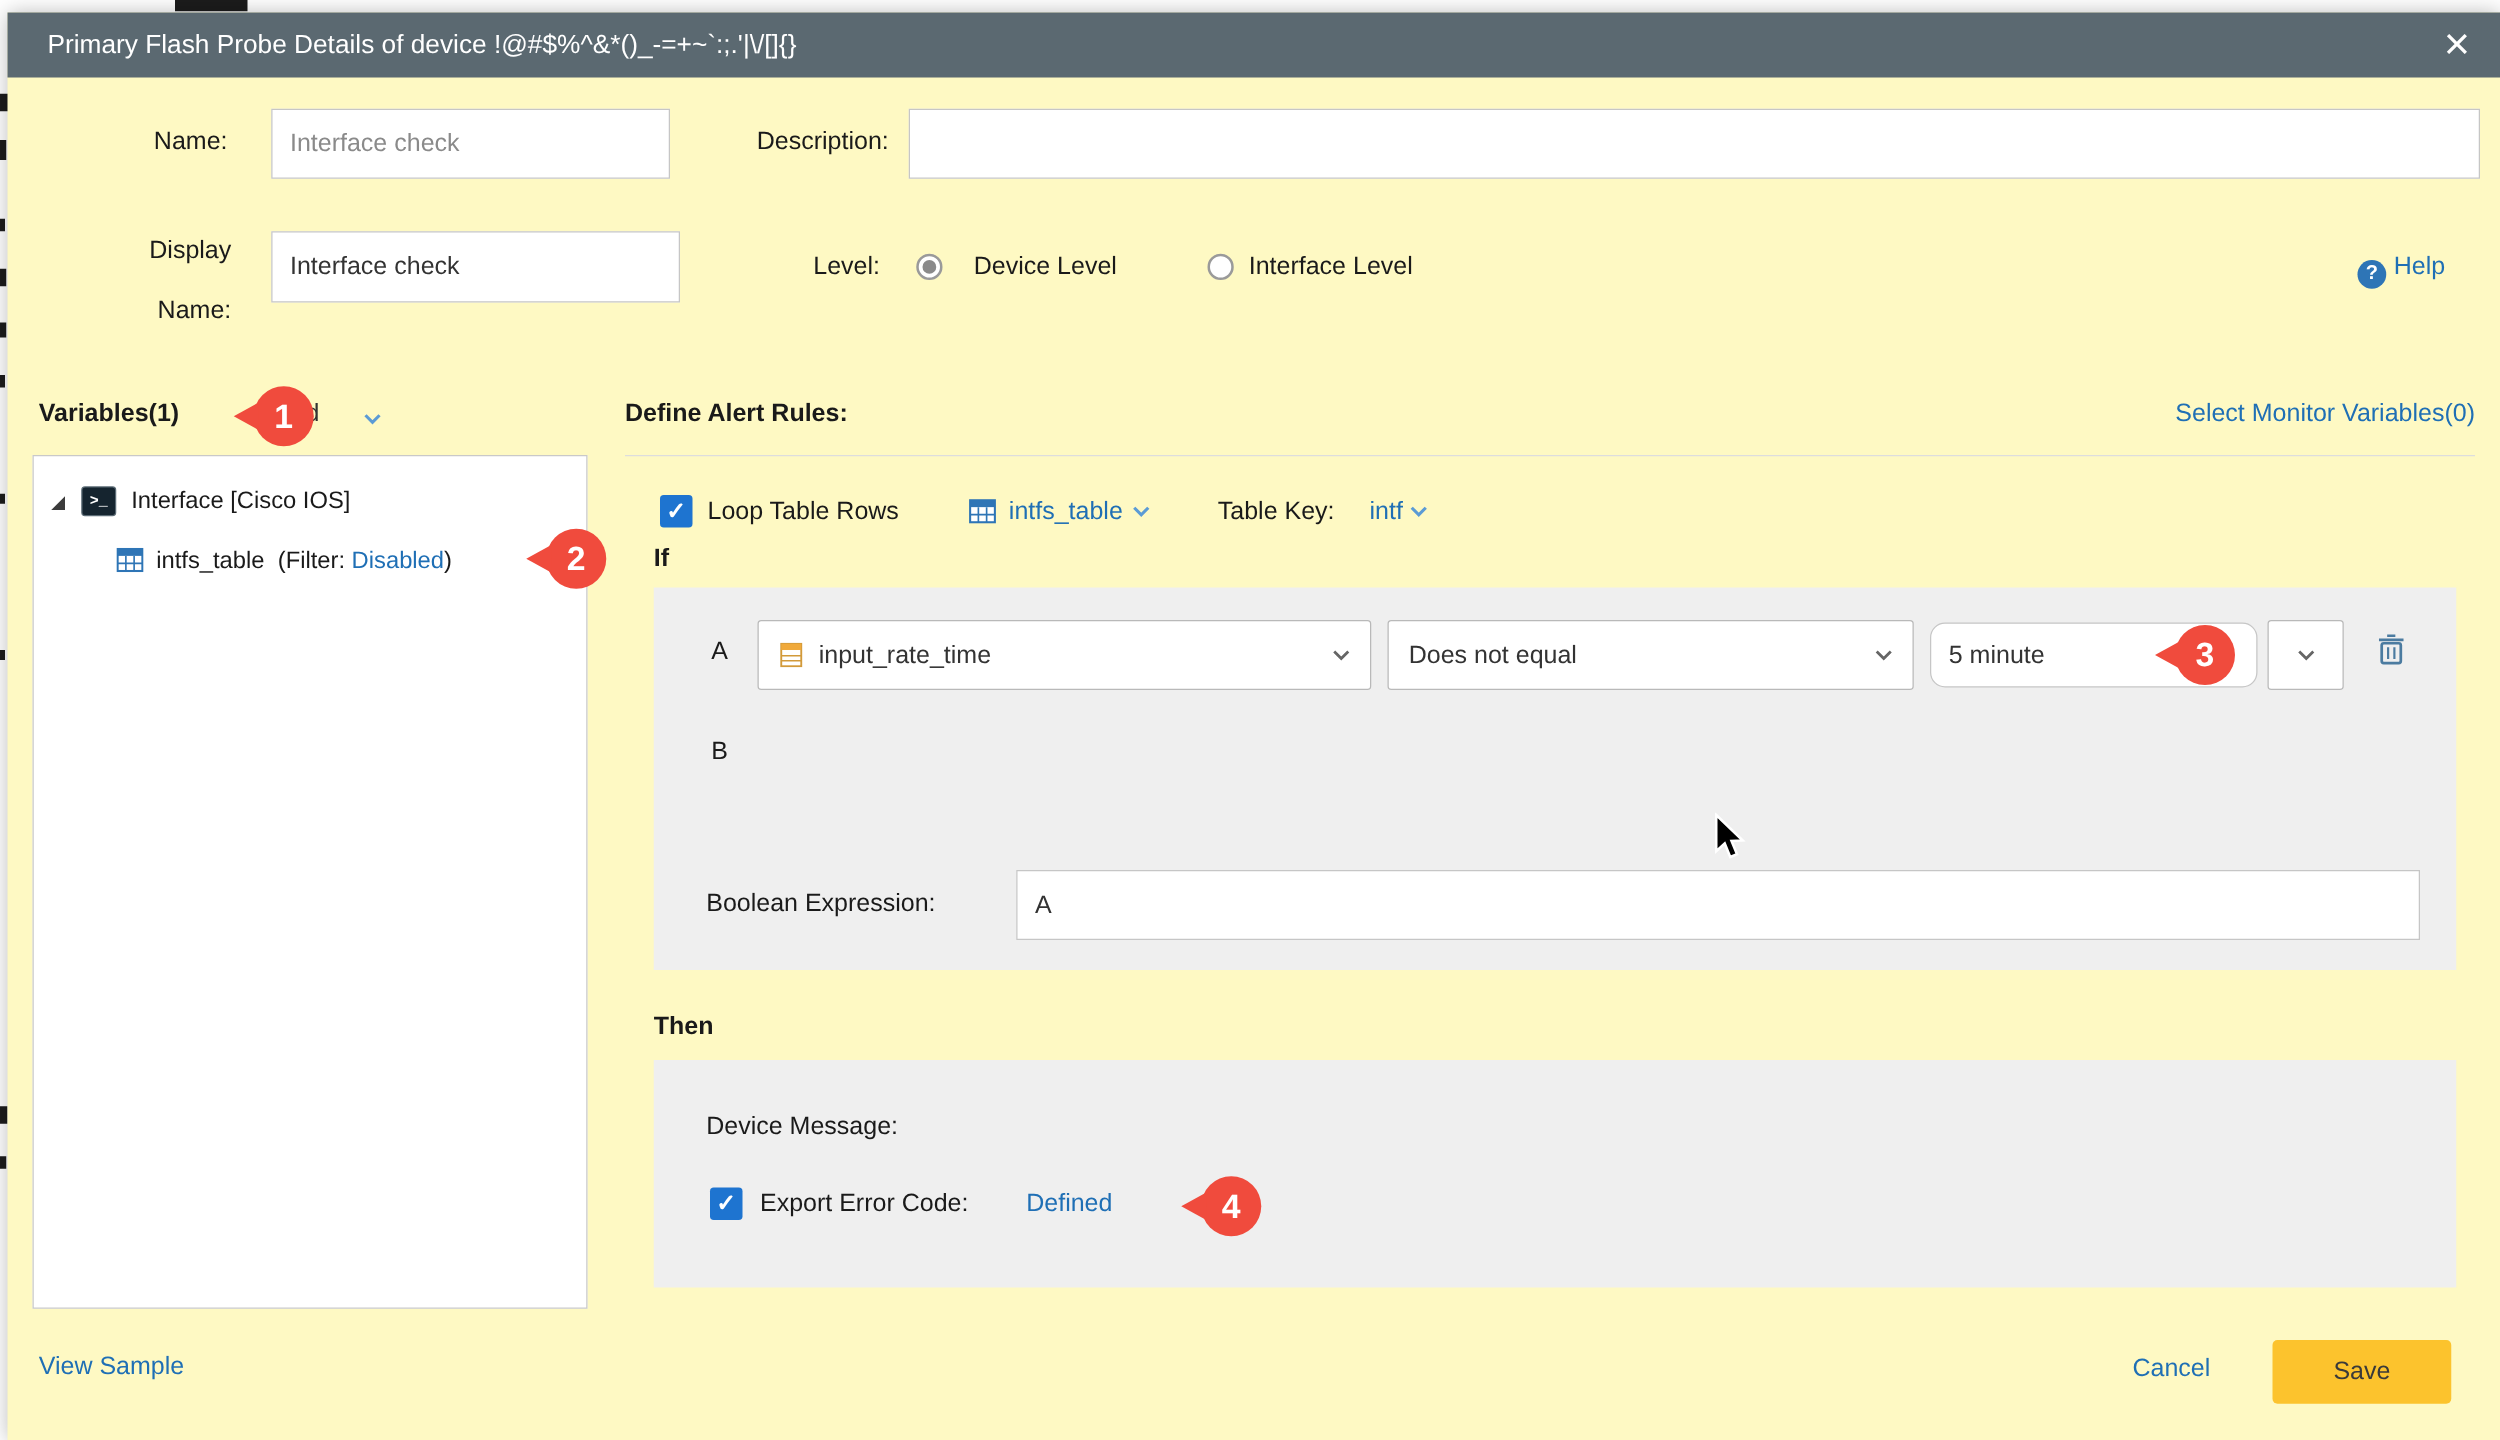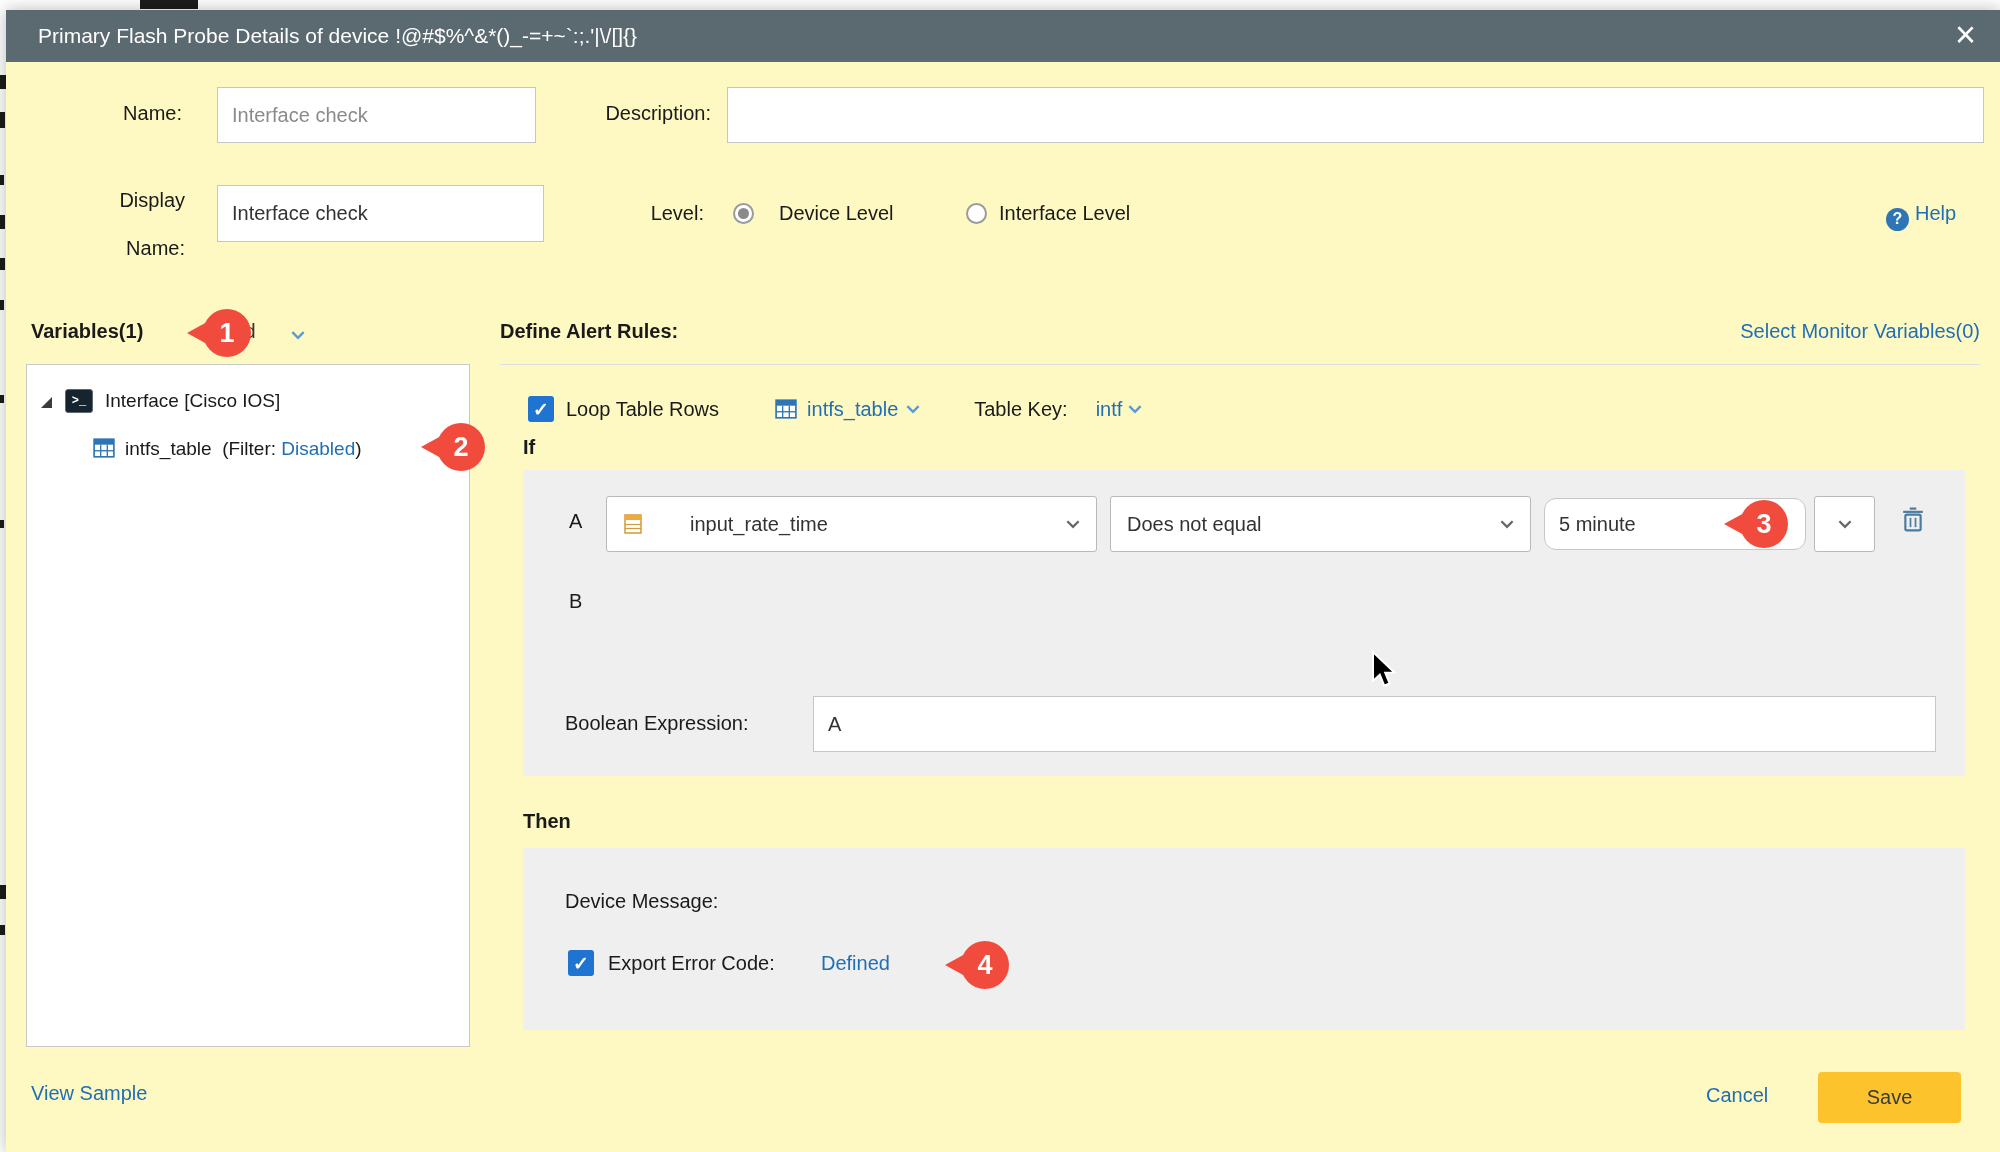--- a/index.html
+++ b/index.html
@@ -45,21 +45,21 @@
                    border-bottom: 11px solid #3b3b3b; border-left: 11px solid transparent; }
   .term-icon { position: absolute; width: 28px; height: 24px; background: #15242f; border: 1px solid #5a6a74;
                border-radius: 3px; color: #fff; font-family: "Liberation Mono", monospace; font-size: 12px;
                font-weight: bold; text-align: center; line-height: 22px; }
 
   .checkbox { position: absolute; width: 26px; height: 26px; border-radius: 3px; background: #1e74d0;
               color: #fff; display: flex; align-items: center; justify-content: center;
               font-size: 19px; font-weight: bold; cursor: pointer; }
 
   .dd { position: absolute; height: 56px; background: #fff; border: 1px solid #b9b9b9; border-radius: 3px;
-        display: flex; align-items: center; padding: 0 44px 0 16px; font-size: 20px; color: #333; cursor: pointer; gap: 35px; }
+        display: flex; align-items: center; padding: 0 44px 0 16px; font-size: 20px; color: #333; cursor: pointer; }
   .dd .chev-abs { position: absolute; right: 14px; top: 50%; transform: translateY(-50%); }
 
   .badge { position: absolute; width: 48px; height: 48px; border-radius: 50%; background: #f04b3d;
            color: #fff; font-size: 27px; font-weight: bold; display: flex; align-items: center;
            justify-content: center; z-index: 30; }
   .badge::before { content: ''; position: absolute; left: -16px; top: 50%; transform: translateY(-50%);
                    border-top: 11px solid transparent; border-bottom: 11px solid transparent;
                    border-right: 20px solid #f04b3d; }
 
   .save-btn { position: absolute; width: 143px; height: 51px; background: #fcc32d; border: none;

